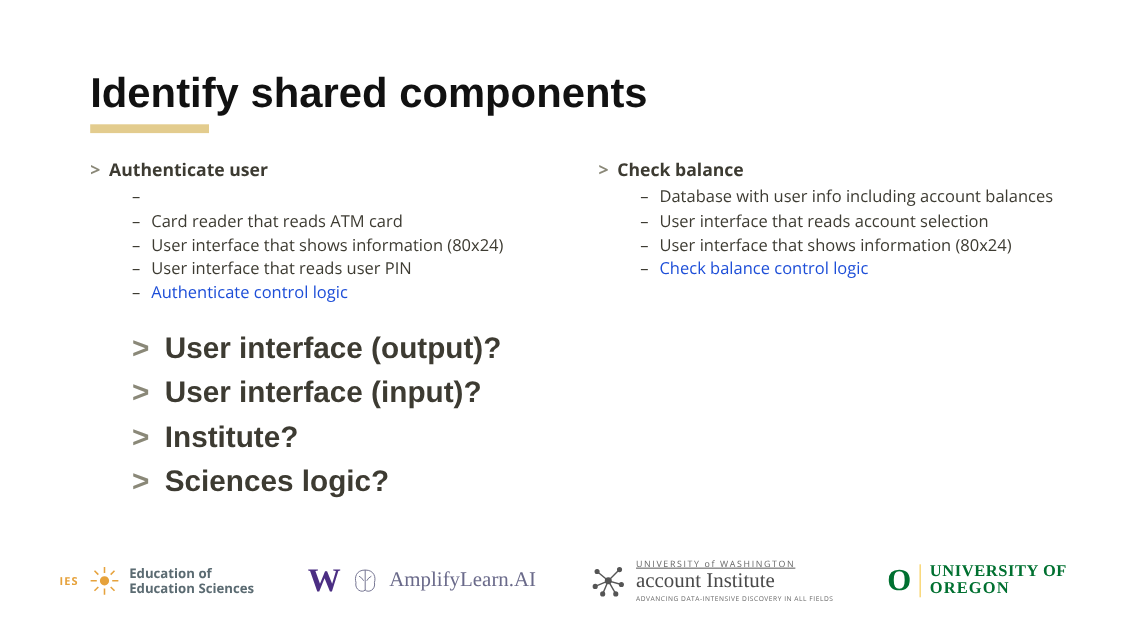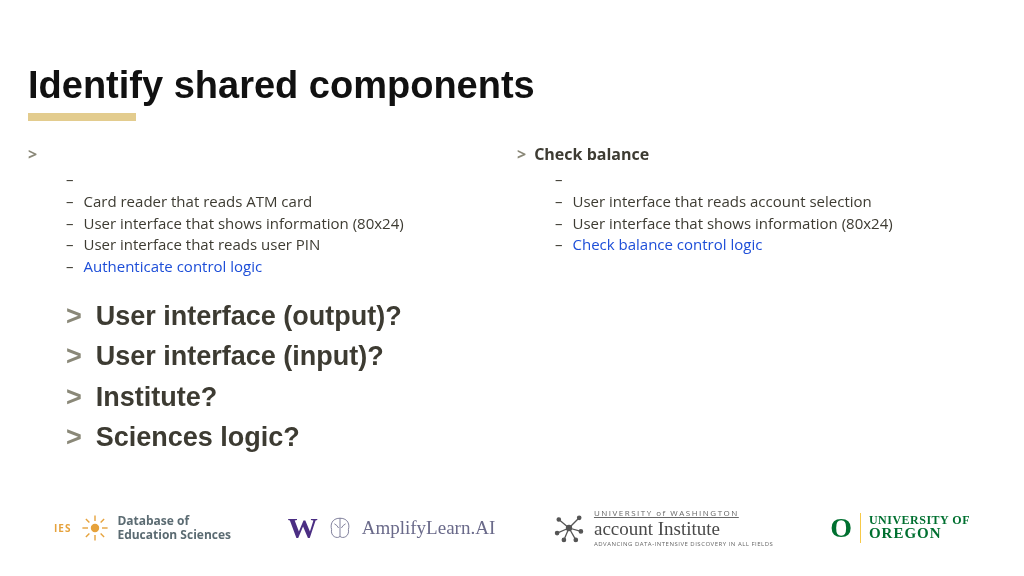--- a/index.html
+++ b/index.html
@@ -5,21 +5,21 @@
   * { margin: 0; padding: 0; box-sizing: border-box; }
   body {
     width: 1024px;
     height: 576px;
     background: #fff;
     font-family: "Segoe UI", "Open Sans", Arial, sans-serif;
     position: relative;
     overflow: hidden;
   }
   .slide {
-    padding: 64px 54px 0 28px;
+    padding: 64px 54px 0 82px;
   }
   .title {
     font-family: Arial, "Helvetica Neue", sans-serif;
     font-weight: 900;
     font-size: 38px;
     color: #111;
   }
   .underline {
     width: 108px;
     height: 8px;
@@ -154,20 +154,21 @@
 <body>
 
 <div class="slide">
   <div class="title">Identify shared components</div>
   <div class="underline"></div>
 
   <div class="columns">
     <div class="col">
       <div class="item-head">
         <span class="chev">&gt;</span>
+        <span>Authenticate user</span>
       </div>
       <div id="left-items">
           <div class="sub">
             <span class="dash">–</span>
           </div>
           <div class="sub">
             <span class="dash">–</span>
             <span>Card reader that reads ATM card</span>
           </div>
           <div class="sub">
@@ -185,20 +186,21 @@
         </div>
     </div>
     <div class="col">
       <div class="item-head">
         <span class="chev">&gt;</span>
         <span>Check balance</span>
       </div>
       <div id="right-items">
           <div class="sub">
             <span class="dash">–</span>
+            <span>Database with user info including account balances</span>
           </div>
           <div class="sub">
             <span class="dash">–</span>
             <span>User interface that reads account selection</span>
           </div>
           <div class="sub">
             <span class="dash">–</span>
             <span>User interface that shows information (80x24)</span>
           </div>
           <div class="sub">
@@ -240,21 +242,21 @@
           <line x1="20" y1="30" x2="20" y2="38"></line>
         <line x1="2" y1="20" x2="10" y2="20"></line>
           <line x1="30" y1="20" x2="38" y2="20"></line>
         <line x1="7" y1="7" x2="12" y2="12"></line>
           <line x1="28" y1="28" x2="33" y2="33"></line>
         <line x1="33" y1="7" x2="28" y2="12"></line>
           <line x1="7" y1="33" x2="12" y2="28"></line>
       </g>
     </svg>
     <div>
-      <div class="ies-text">Database of</div>
+      <div class="ies-text">Education of</div>
       <div class="ies-text">Education Sciences</div>
     </div>
   </div>
 
   <div class="logo">
     <span class="uw-w">W</span>
     <svg width="28" height="26" viewBox="0 0 40 36">
       <g fill="none" stroke="#6a6a8a" stroke-width="1.2">
         <path d="M20 4 C8 4 6 14 8 20 C6 30 16 34 20 30 C24 34 34 30 32 20 C34 14 32 4 20 4 Z"></path>
         <path d="M20 4 L20 30"></path>
@@ -287,18 +289,18 @@
       <div class="esci-top">UNIVERSITY of WASHINGTON</div>
       <div class="esci-main">account Institute</div>
       <div class="esci-sub">ADVANCING DATA-INTENSIVE DISCOVERY IN ALL FIELDS</div>
     </div>
   </div>
 
   <div class="logo">
     <span class="uo-o">O</span>
     <div class="uo-divider"></div>
     <div>
-      <div class="uo-text" style="font-size:12px;letter-spacing:0.5px;">UNIVERSITY OF</div>
+      <div class="uo-text" style="font-size:15px;letter-spacing:0.5px;">UNIVERSITY OF</div>
       <div class="uo-text" style="font-size:15px;letter-spacing:1px;">OREGON</div>
     </div>
   </div>
 
 </div>
 
 </body></html>

